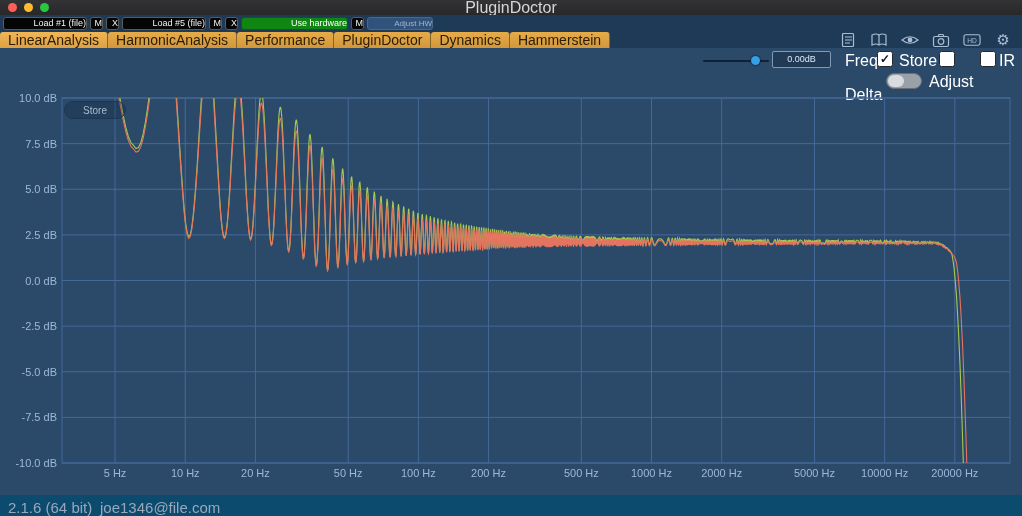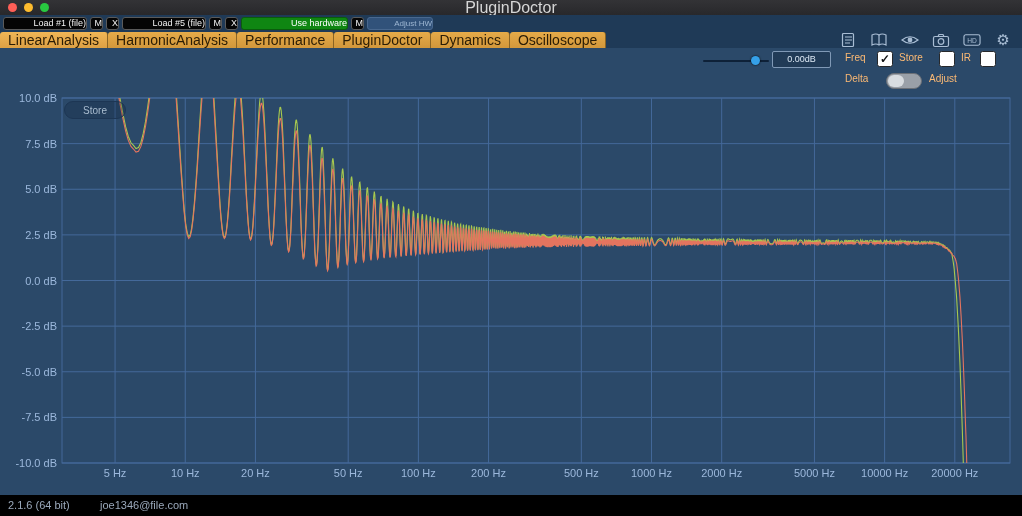--- a/index.html
+++ b/index.html
@@ -24,34 +24,34 @@
   .tab-icons{position:absolute;right:10px;top:0;height:100%;display:flex;align-items:center;gap:13px;color:#a9bdd4}
   .tico{width:18px;height:16px;display:flex;align-items:center;justify-content:center}
   .tico svg{display:block}
   .gear-glyph{font-size:15px;line-height:16px;color:#a9bdd4}
   
   .controls{position:absolute;top:48px;left:0;width:848px;height:40px}
   .slider{position:absolute;left:703px;top:8px;width:66px;height:10px}
   .slider .track{position:absolute;left:0;top:4px;width:66px;height:2px;background:#0e2138;border-radius:1px}
   .slider .thumb{position:absolute;left:48px;top:0;width:9px;height:9px;border-radius:50%;background:#35a0e8;box-shadow:0 0 2px #000}
   .valuebox{position:absolute;left:772px;top:3px;width:57px;height:15px;border:1px solid #8099b6;color:#dce8f4;font-size:9px;line-height:15px;text-align:center;background:rgba(10,25,45,.3);border-radius:2px}
-  .ctl-lbl{position:absolute;font-size:10px;color:#fdba74}
+  .ctl-lbl{position:absolute;font-size:16px;color:#ffffff}
   .cb{position:absolute;width:14px;height:14px;background:#fff;border:1px solid #26282b;border-radius:2.5px;font-size:12px;font-weight:bold;color:#101214;text-align:center;line-height:14px;cursor:default}
   .lbl-freq{left:845px;top:4px}.cb-freq{left:877px;top:3px}
   .lbl-phase{left:899px;top:4px}.cb-phase{left:939px;top:3px}
-  .lbl-ir{left:961px;top:4px}.cb-ir{left:980px;top:3px}
-  .lbl-delta{left:845px;top:25px}.lbl-random{left:929px;top:25px}
+  .lbl-ir{left:999px;top:4px}.cb-ir{left:980px;top:3px}
+  .lbl-delta{left:845px;top:38px}.lbl-random{left:929px;top:25px}
   .toggle{position:absolute;left:886px;top:25px;width:34px;height:14px;background:#9aa0a8;border:1px solid #6b7077;border-radius:8px;cursor:default}
   .toggle .knob{position:absolute;left:1px;top:1px;width:16px;height:12px;background:#d8dce0;border-radius:7px}
   
   .chart{position:absolute;top:88px;left:0;width:881px;height:407px}
   .chart svg{position:absolute;left:0;top:0}
   .store{position:absolute;left:64px;top:13px;width:62px;height:18px;background:rgba(12,30,54,.25);border:1px solid #1d3654;color:#a9bccf;font-size:10px;line-height:16px;text-align:center;border-radius:9px;font-family:inherit;cursor:default}
   
-  .statusbar{position:absolute;left:0;bottom:0;width:100%;height:21px;background:#000000;color:#9aa8ba;font-size:11px}
+  .statusbar{position:absolute;left:0;bottom:0;width:100%;height:21px;background:#0c4a6e;color:#9aa8ba;font-size:15px}
   .statusbar .ver{position:absolute;left:8px;top:4px}
   .statusbar .mail{position:absolute;left:100px;top:4px}
 </style>
 </head>
 <body>
 
 <div>
 
   <div class="titlebar">
     <div class="lights">
@@ -73,21 +73,21 @@
     <button class="btn sq">M</button>
     <button class="btn latency">Adjust HW latency</button>
   </div>
 
   <div class="tabrow">
     <div class="tab active">LinearAnalysis</div>
     <div class="tab">HarmonicAnalysis</div>
     <div class="tab">Performance</div>
     <div class="tab">PluginDoctor</div>
     <div class="tab">Dynamics</div>
-    <div class="tab">Oscilloscope</div>
+    <div class="tab">Hammerstein</div>
 
     <div class="tab-icons">
       <span class="tico">
         <svg width="15" height="16" viewBox="0 0 15 16">
             <g fill="none" stroke="#a9bdd4" stroke-width="1.2">
               <rect x="1.5" y="1.5" width="11" height="13" rx="1"></rect>
               <path d="M4 5h7M4 8h7M4 11h5"></path>
             </g>
           </svg>
       </span>

